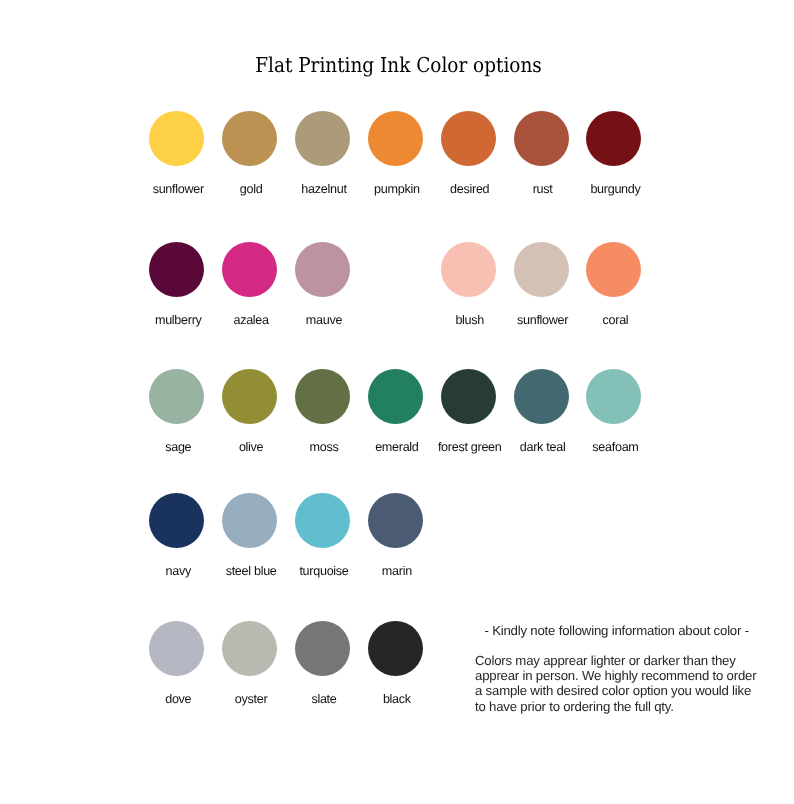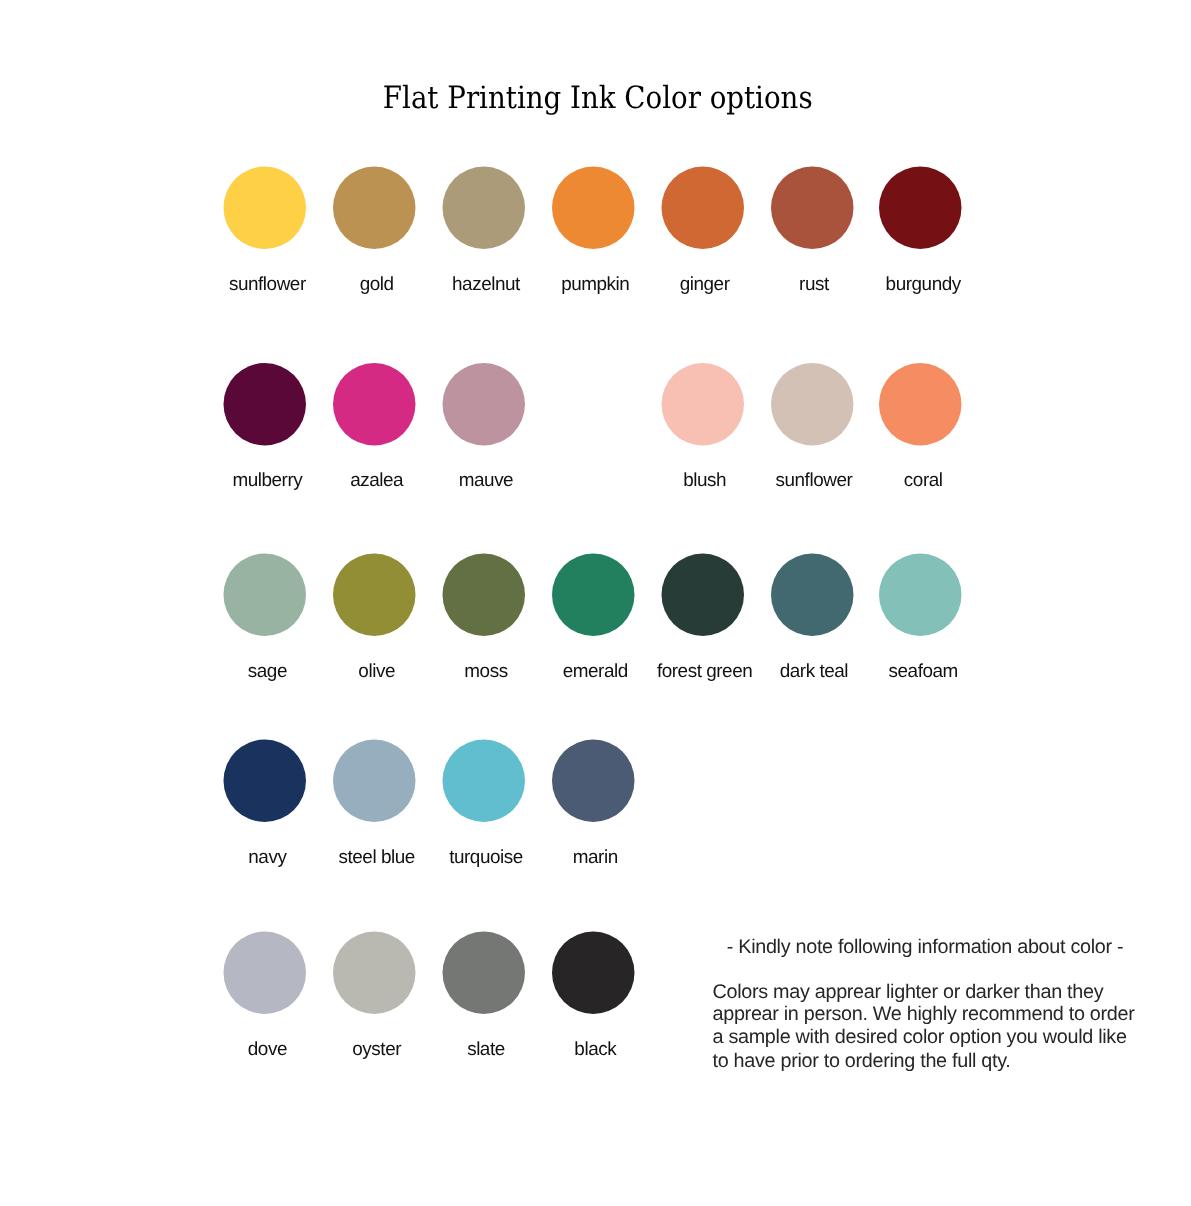--- a/index.html
+++ b/index.html
@@ -40,21 +40,21 @@
     <div class="cell c3">
       <div class="dot" style="background: rgb(172, 155, 120);"></div>
       <div class="lbl">hazelnut</div>
     </div>
     <div class="cell c4">
       <div class="dot" style="background: rgb(237, 136, 51);"></div>
       <div class="lbl">pumpkin</div>
     </div>
     <div class="cell c5">
       <div class="dot" style="background: rgb(207, 104, 51);"></div>
-      <div class="lbl">ginger</div>
+      <div class="lbl">desired</div>
     </div>
     <div class="cell c6">
       <div class="dot" style="background: rgb(169, 82, 60);"></div>
       <div class="lbl">rust</div>
     </div>
     <div class="cell c7">
       <div class="dot" style="background: rgb(117, 17, 20);"></div>
       <div class="lbl">burgundy</div>
     </div>
   </div>

